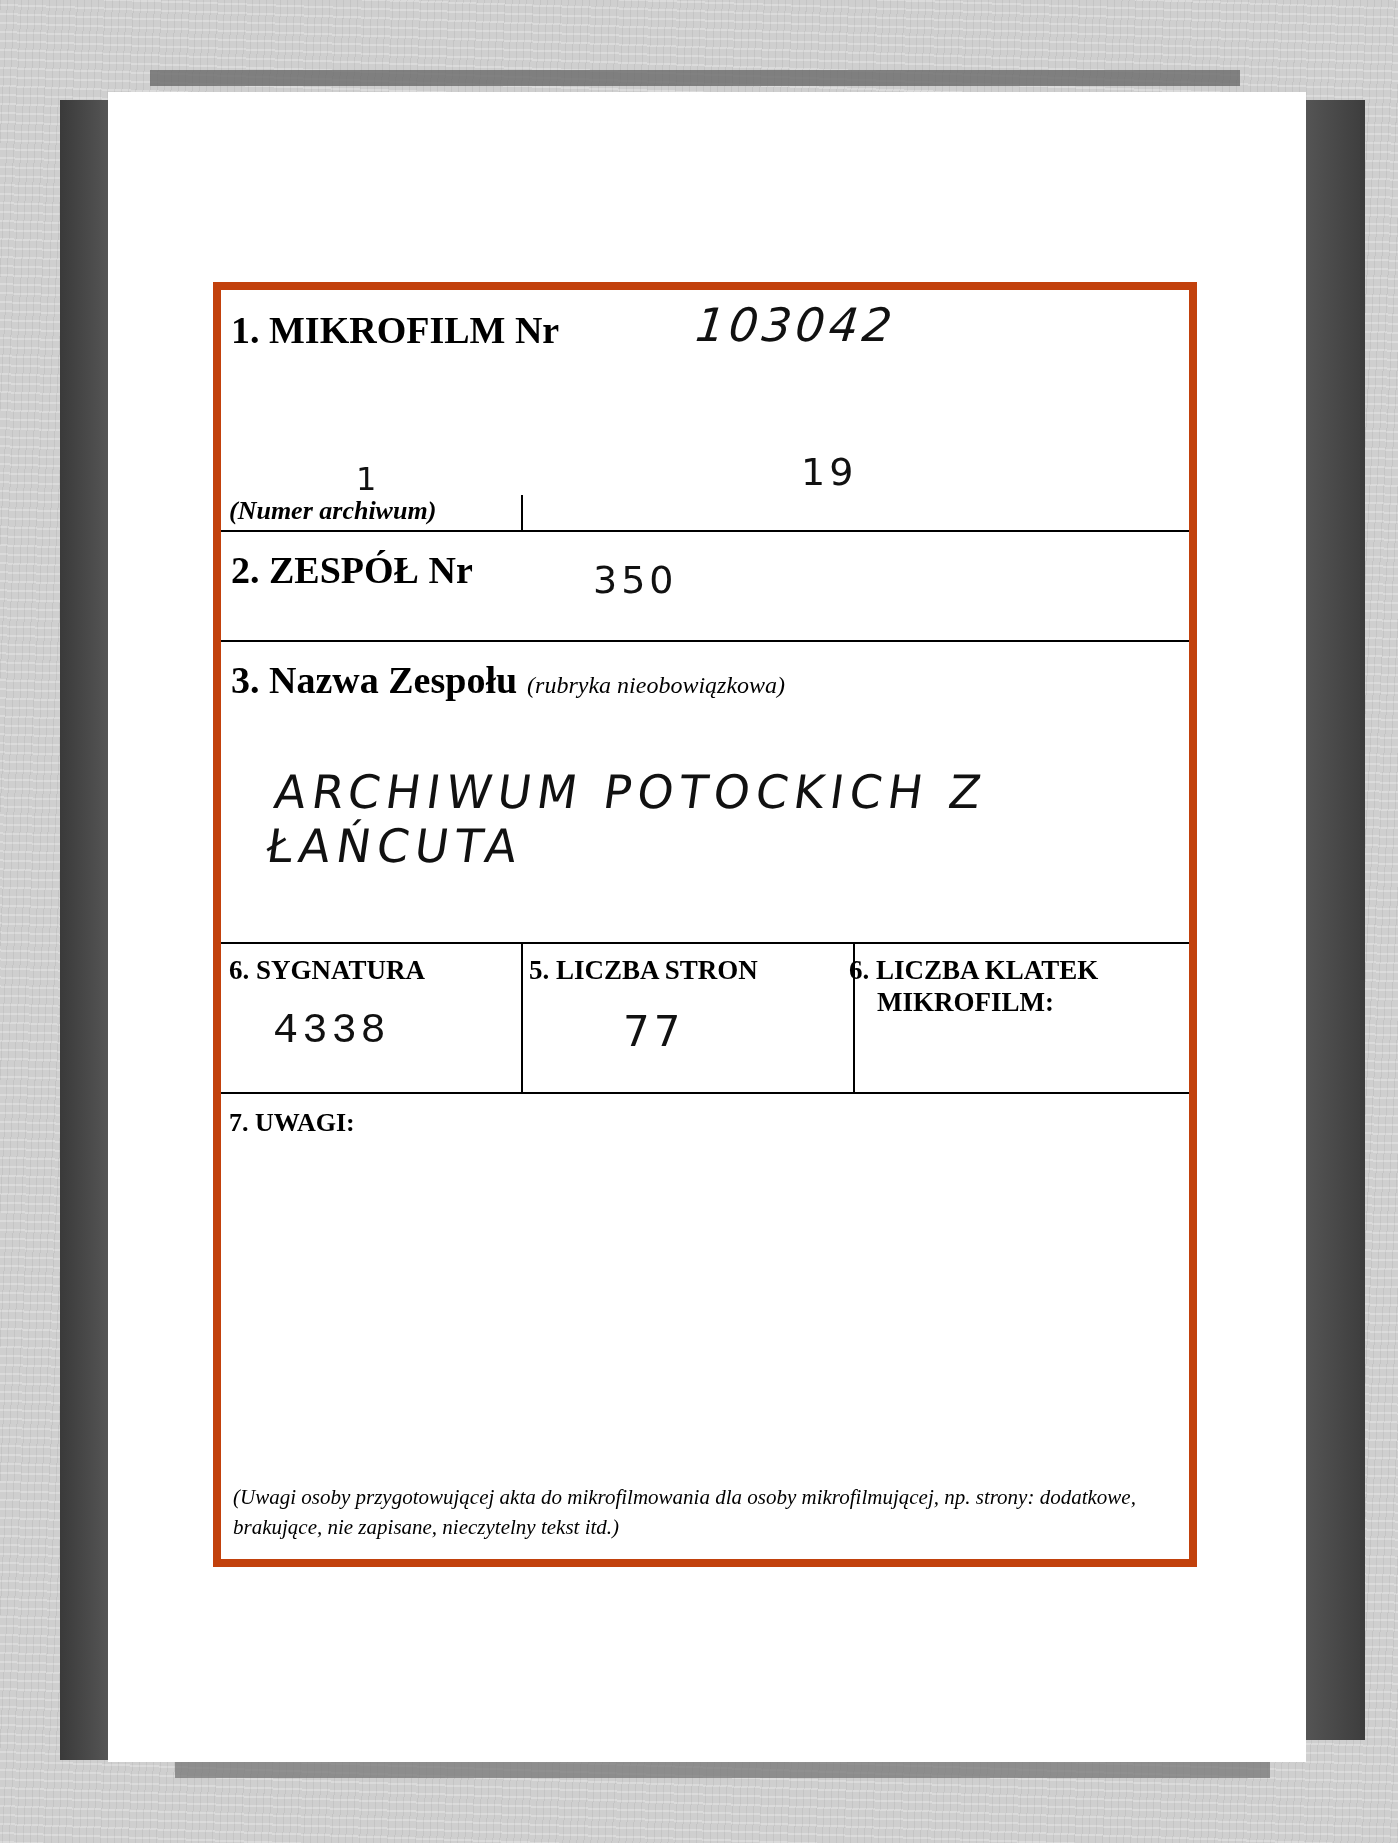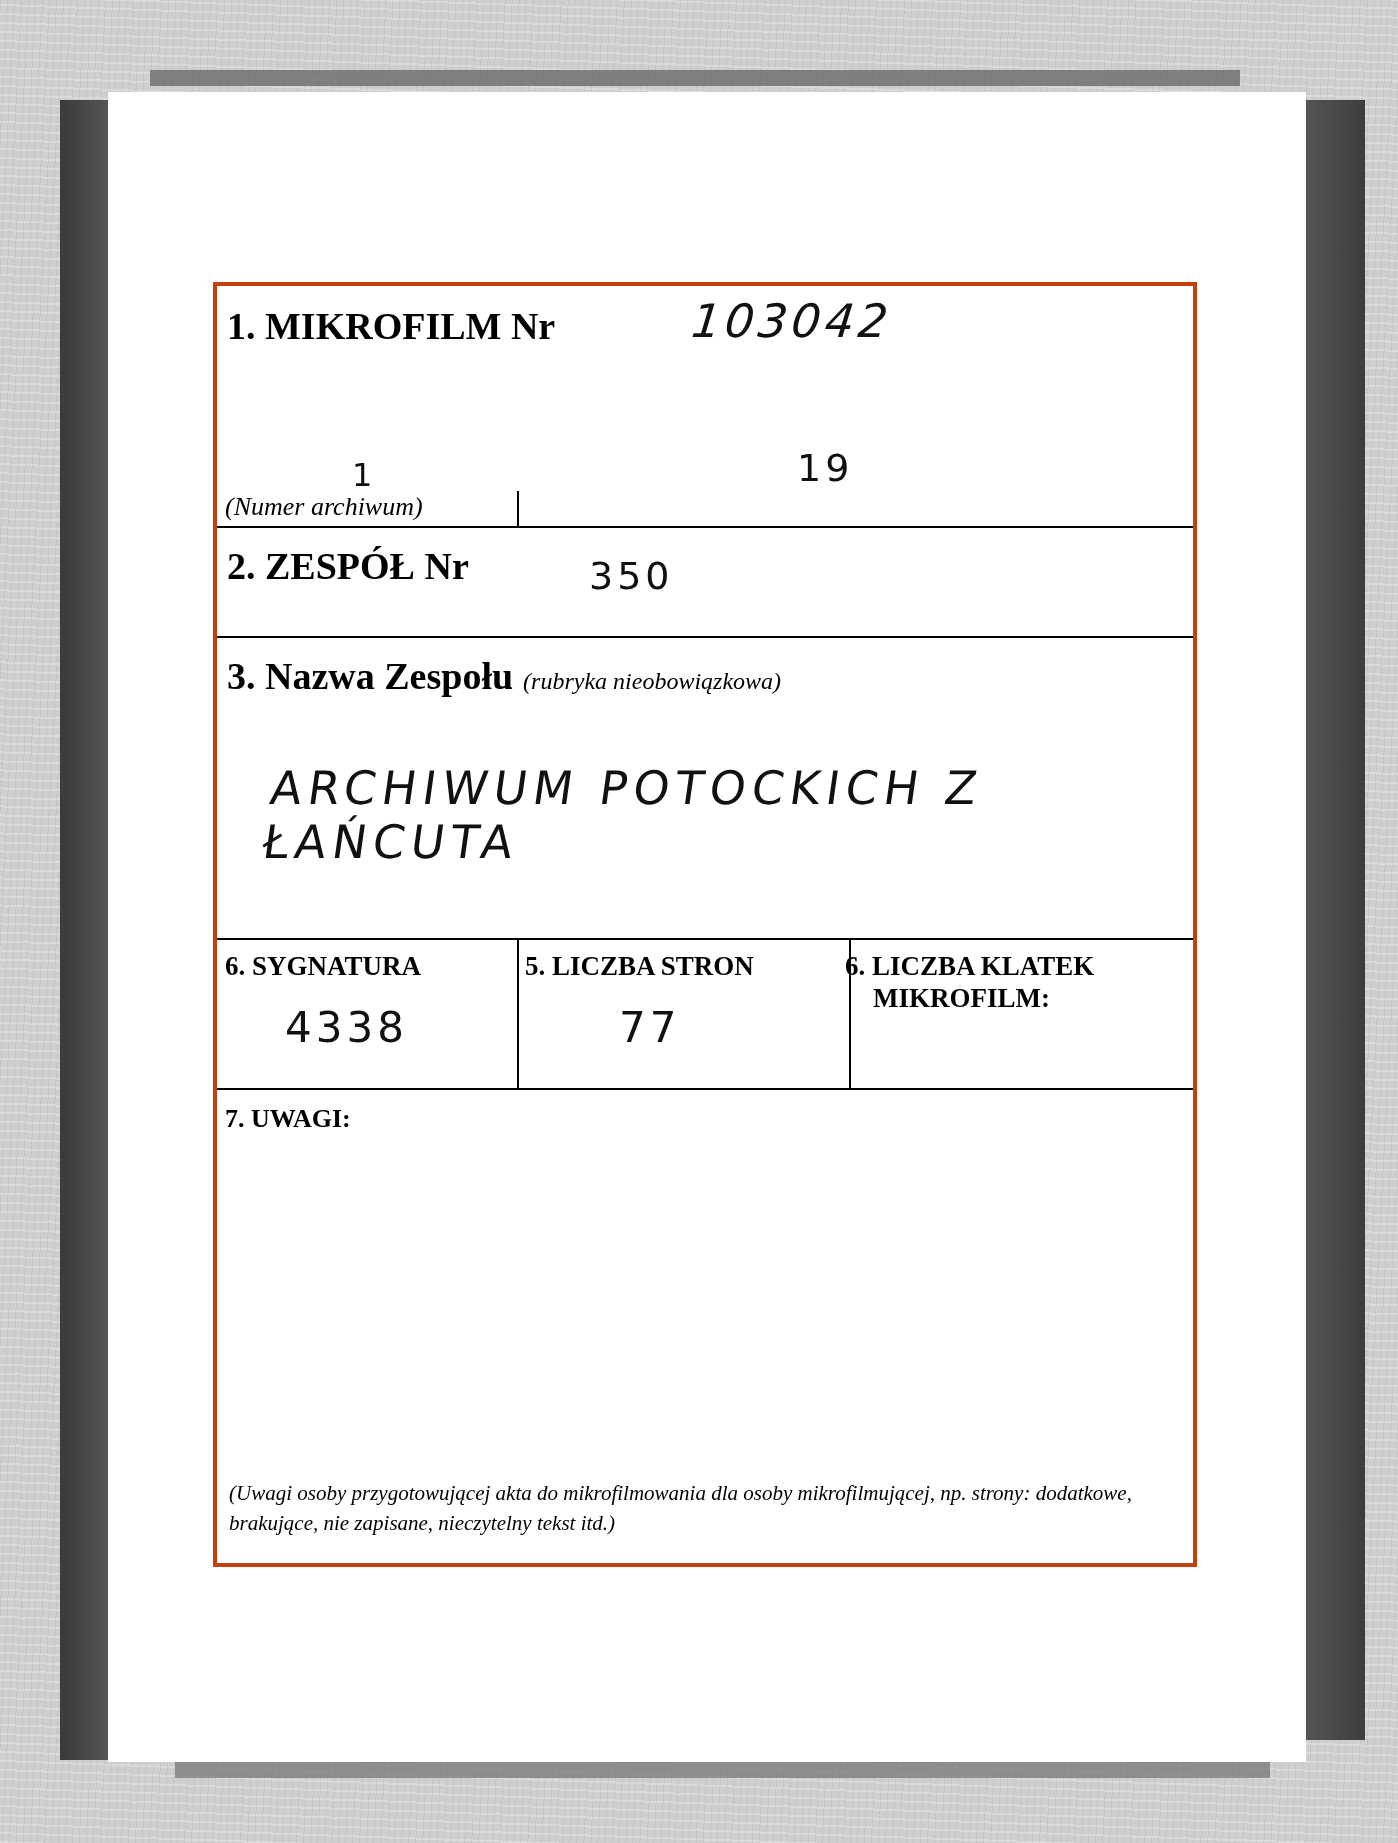--- a/index.html
+++ b/index.html
@@ -10,52 +10,52 @@
       repeating-linear-gradient(93deg, rgba(0,0,0,0.05) 0 1px, transparent 1px 7px),
       repeating-linear-gradient(2deg, rgba(255,255,255,0.25) 0 2px, transparent 2px 9px);
     font-family:"Liberation Serif", serif;
   }
   .scan-top-band{position:absolute;left:150px;top:70px;width:1090px;height:16px;background:#6a6a6a;opacity:.8;}
   .scan-bottom-band{position:absolute;left:175px;top:1758px;width:1095px;height:20px;background:#777;opacity:.75;}
   .left-edge{position:absolute;left:60px;top:100px;width:48px;height:1660px;background:linear-gradient(90deg,#3a3a3a,#555);}
   .right-edge{position:absolute;left:1305px;top:100px;width:60px;height:1640px;background:linear-gradient(90deg,#555,#3d3d3d);}
   .sheet{position:absolute;left:108px;top:92px;width:1198px;height:1670px;background:#ffffff;}
 
-  .form{position:absolute;left:213px;top:282px;width:984px;height:1285px;border:4px solid #c2410c;box-sizing:border-box;color:#000;}
+  .form{position:absolute;left:213px;top:282px;width:984px;height:1285px;border:8px solid #c2410c;box-sizing:border-box;color:#000;}
   .row{position:absolute;left:0;right:0;border-bottom:2px solid #000;}
   .r1{top:0;height:240px;}
   .r2{top:240px;height:110px;text-align:right;}
   .r3{top:350px;height:302px;}
   .r4{top:652px;height:150px;}
   .r5{top:802px;height:480px;border-bottom:none;}
 
   .label-bold{font-weight:bold;font-family:"Liberation Serif", serif;}
   .mikro-label{position:absolute;left:10px;top:18px;font-size:38px;}
   .hand{font-family:"DejaVu Sans", sans-serif;font-weight:normal;letter-spacing:4px;color:#111;}
   .mikro-value{position:absolute;left:475px;top:8px;font-size:46px;font-style:italic;transform:skewX(-6deg);}
   .arch-num{position:absolute;left:135px;top:170px;font-size:32px;}
   .ksiega-num{position:absolute;left:580px;top:160px;font-size:38px;}
-  .arch-caption{position:absolute;left:8px;top:206px;font-size:26px;font-style:italic;font-weight:normal;}
+  .arch-caption{position:absolute;left:8px;top:206px;font-size:26px;font-style:italic;font-weight:bold;}
   .divider{position:absolute;left:300px;top:205px;width:2px;height:35px;background:#000;}
   .ksiega-caption{position:absolute;left:385px;top:206px;font-size:26px;font-style:italic;font-weight:bold;}
 
   .zespol-label{position:absolute;left:10px;top:18px;font-size:38px;}
   .zespol-value{position:absolute;left:372px;top:28px;font-size:38px;}
 
   .nazwa-label{position:absolute;left:10px;top:18px;font-size:38px;}
   .nazwa-note{font-size:24px;font-style:italic;font-weight:normal;margin-left:10px;text-align:center;}
   .nazwa-value{position:absolute;left:50px;top:125px;font-size:46px;letter-spacing:6px;transform:skewX(-8deg);}
 
   .cell{position:absolute;top:0;bottom:0;border-right:2px solid #000;}
   .c1{left:0;width:300px;}
   .c2{left:300px;width:320px;padding-left:12px;}
   .c3{left:620px;right:0;border-right:none;}
   .cell-label{position:absolute;left:8px;top:12px;font-size:27px;line-height:32px;}
   .cell-value{position:absolute;top:65px;font-size:42px;}
-  .c1 .cell-value{left:68px;}
+  .c1 .cell-value{left:52px;font-family:Liberation Mono, monospace;}
   .c2 .cell-value{left:102px;}
 
   .uwagi-label{position:absolute;left:8px;top:16px;font-size:26px;}
   .uwagi-note{position:absolute;left:12px;top:390px;right:10px;font-size:21px;font-style:italic;line-height:30px;}
 </style>
 </head>
 <body>
 
 <div class="scan-top-band"></div>
 <div class="left-edge"></div>

